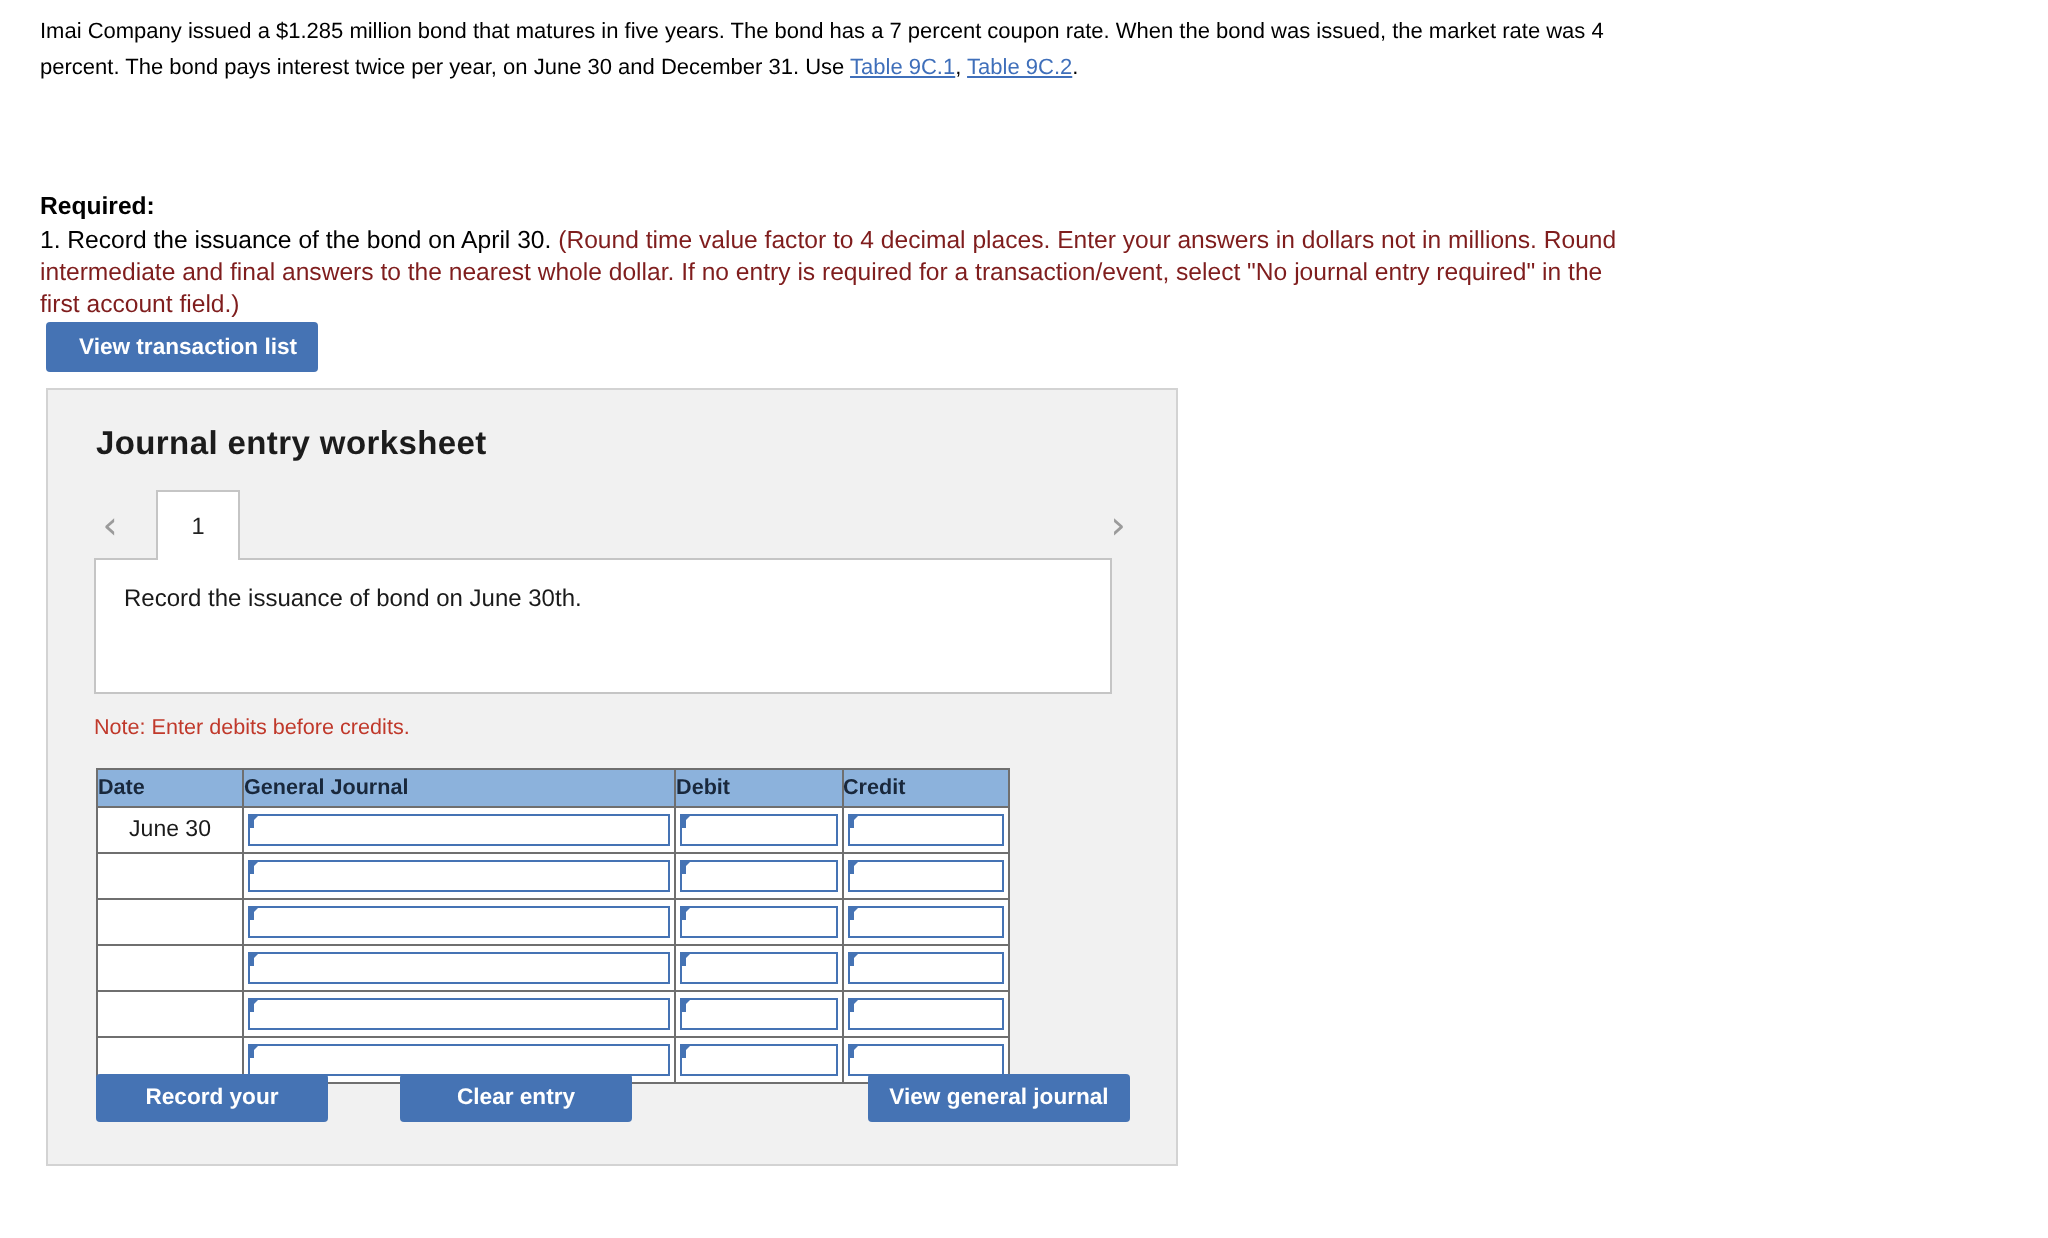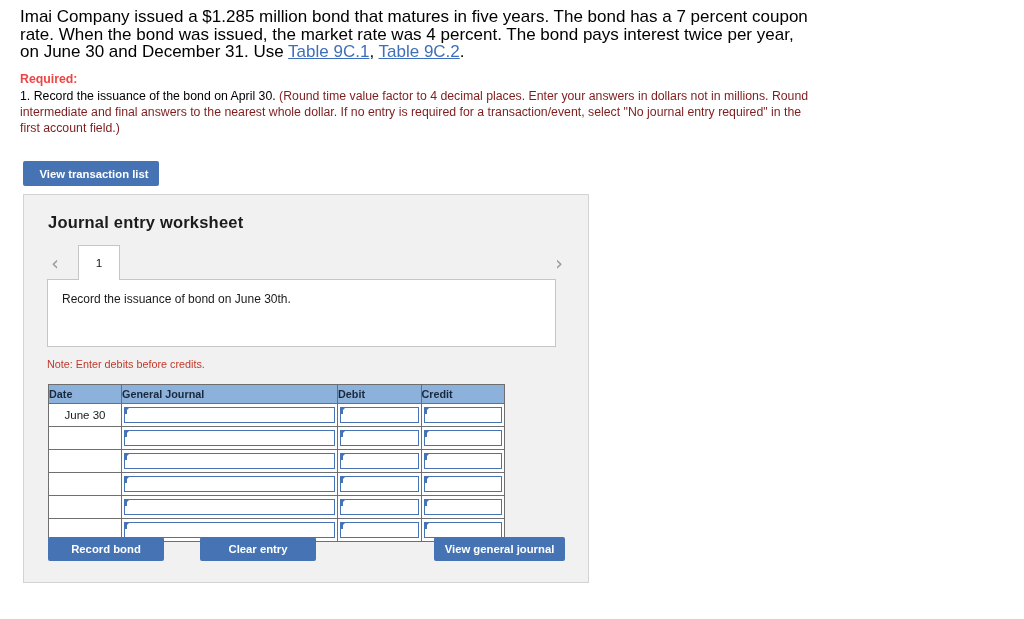--- a/index.html
+++ b/index.html
@@ -19,42 +19,43 @@
     width: 1024px;
     height: 619px;
   }
 
   
   .problem {
     position: absolute;
     left: 20px;
     top: 8px;
     width: 790px;
-    font-size: 17px;
+    font-size: 11px;
     line-height: 17.5px;
     color: #000000;
   }
   .problem a {
     color: #3f6fba;
     text-decoration: underline;
   }
 
   
   .required-block {
     position: absolute;
     left: 20px;
     top: 71px;
     width: 800px;
     font-size: 12.3px;
     line-height: 16px;
   }
   .required-label {
     font-weight: bold;
-    color: #ef4444;
+    color: #000000;
     display: block;
+    margin-top: 24px;
   }
   .required-line {
     display: block;
     margin-top: 1px;
     color: #000;
   }
   .red-bold {
     color: #7f1d1d;
     font-weight: normal;
   }
@@ -382,18 +383,18 @@
           <td class="input-wrap">
               <div class="cellfield"></div>
             </td>
           <td class="input-wrap">
               <div class="cellfield"></div>
             </td>
         </tr>
       </tbody>
     </table>
 
-    <button class="btn btn-record">Record bond</button>
+    <button class="btn btn-record">Record your</button>
     <button class="btn btn-clear">Clear entry</button>
     <button class="btn btn-viewgj">View general journal</button>
 
   </div>
 </div>
 
 </body></html>

